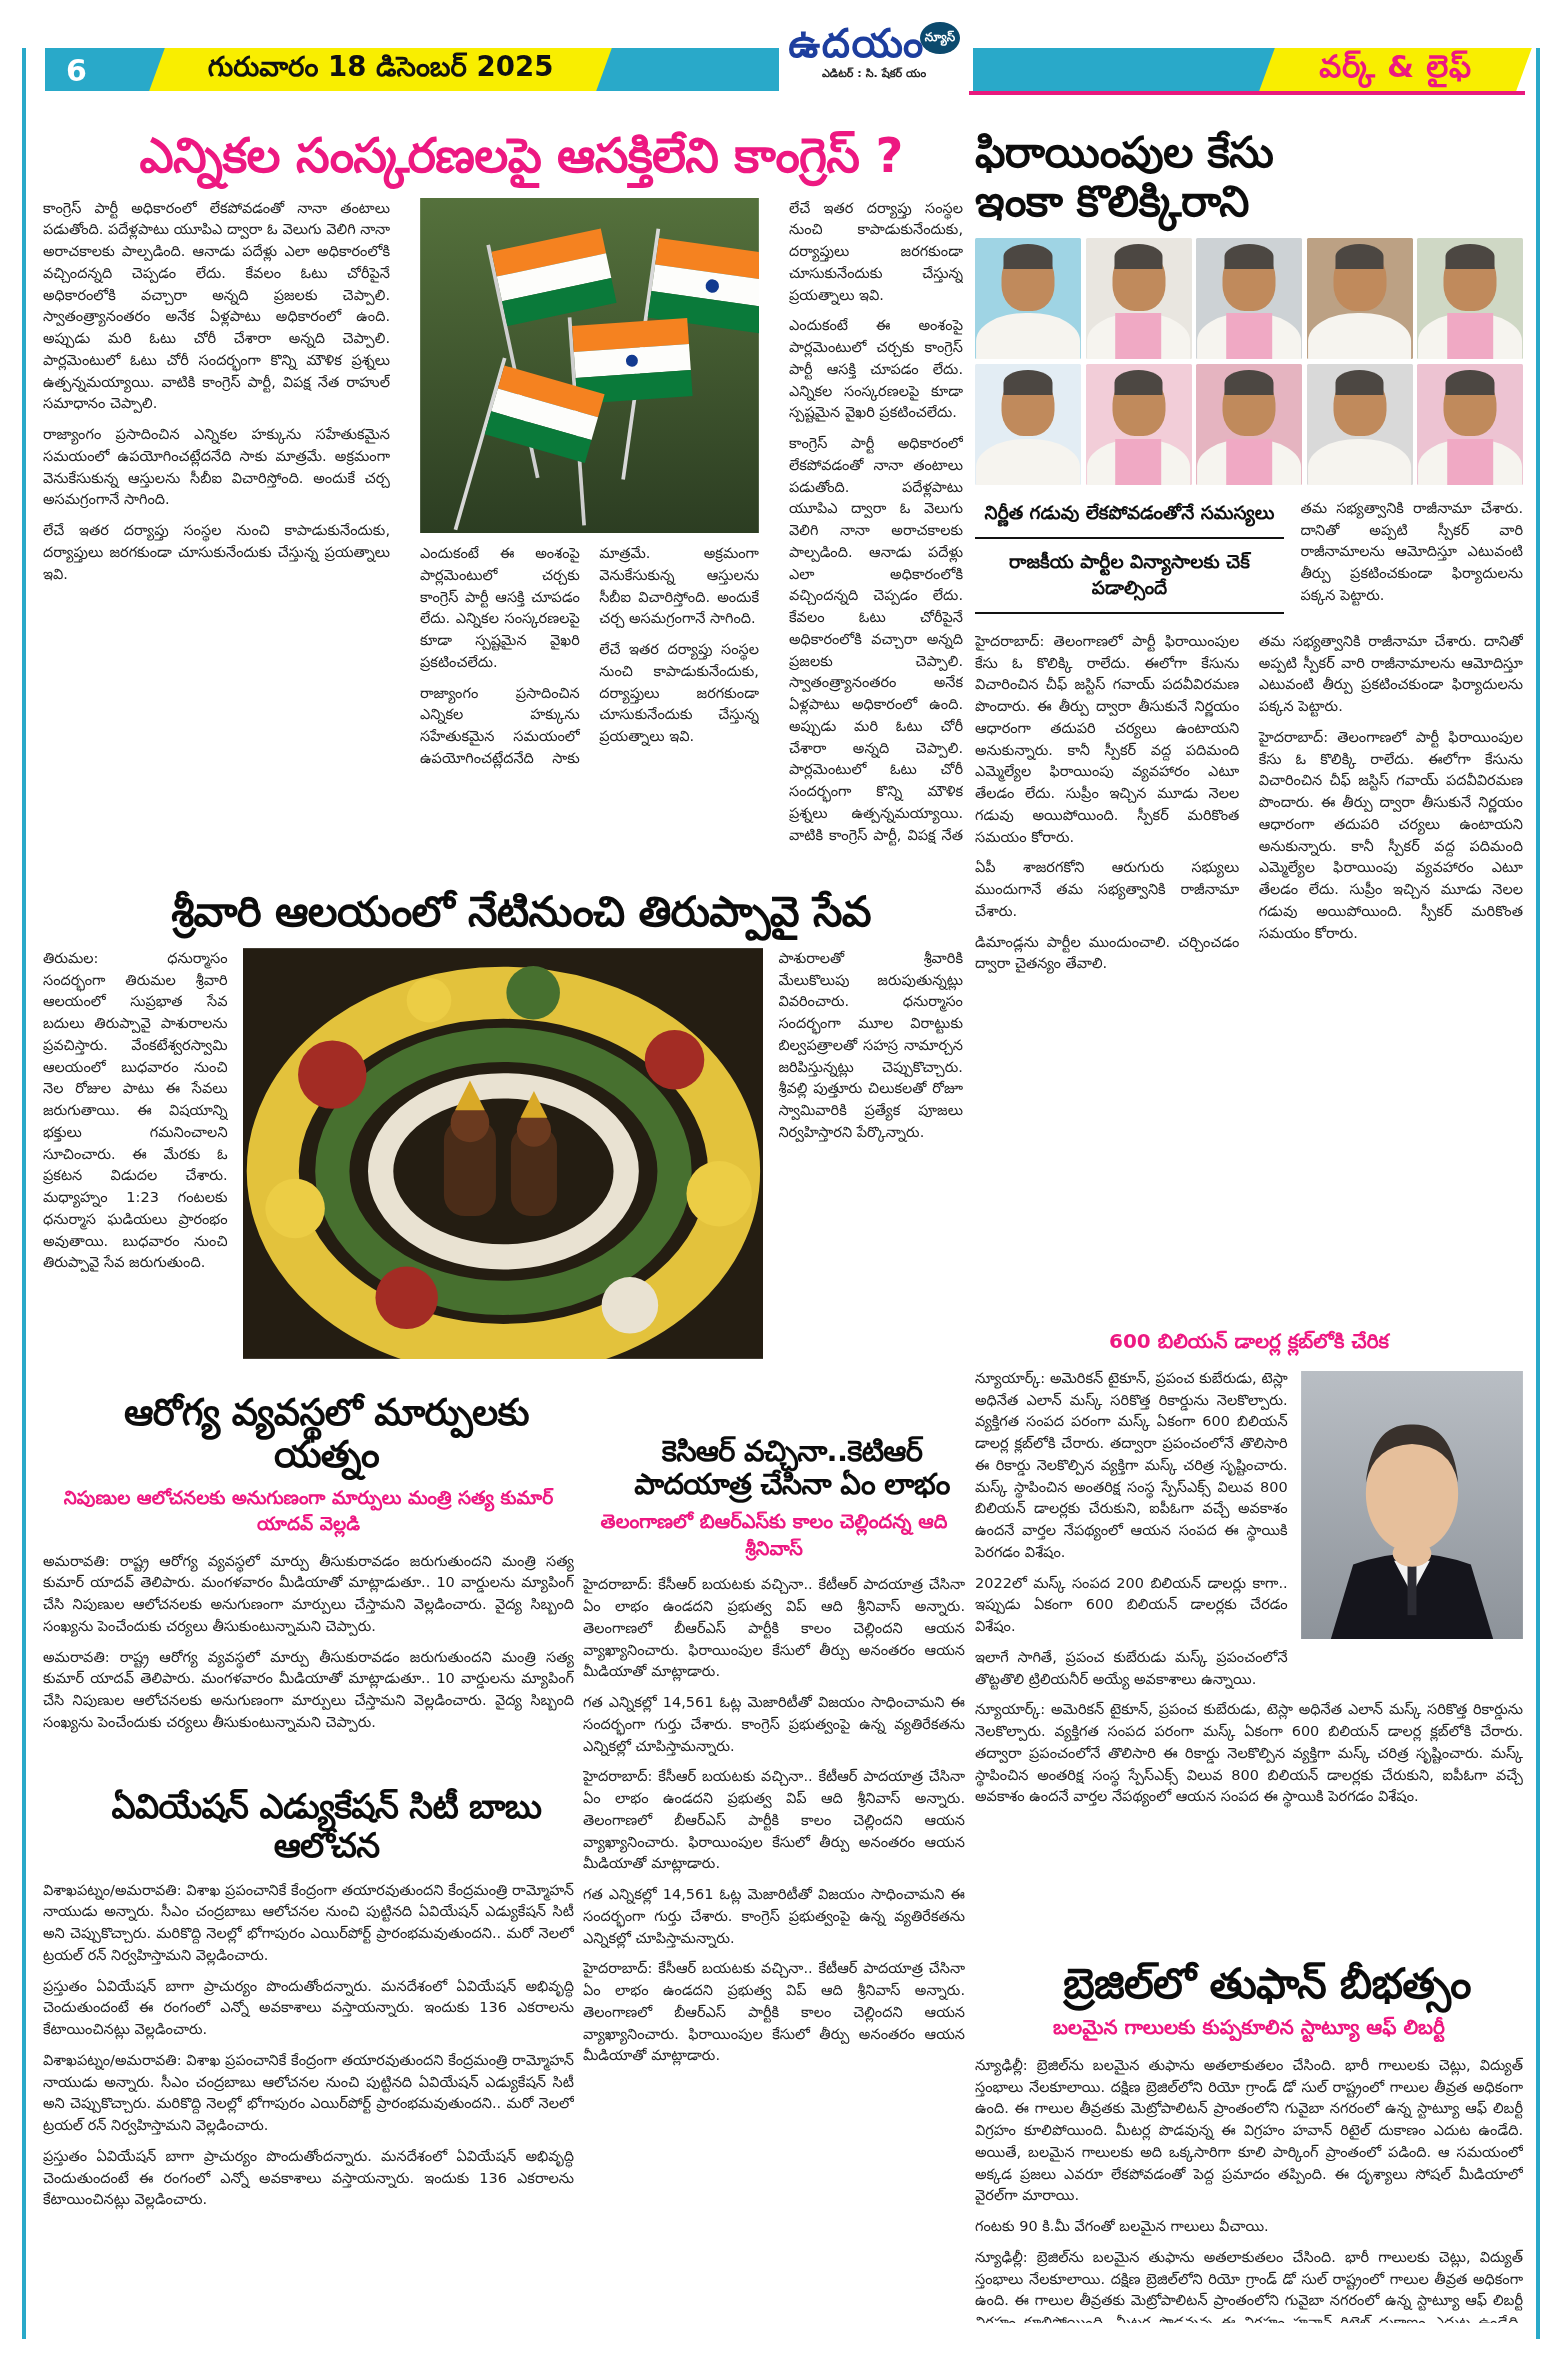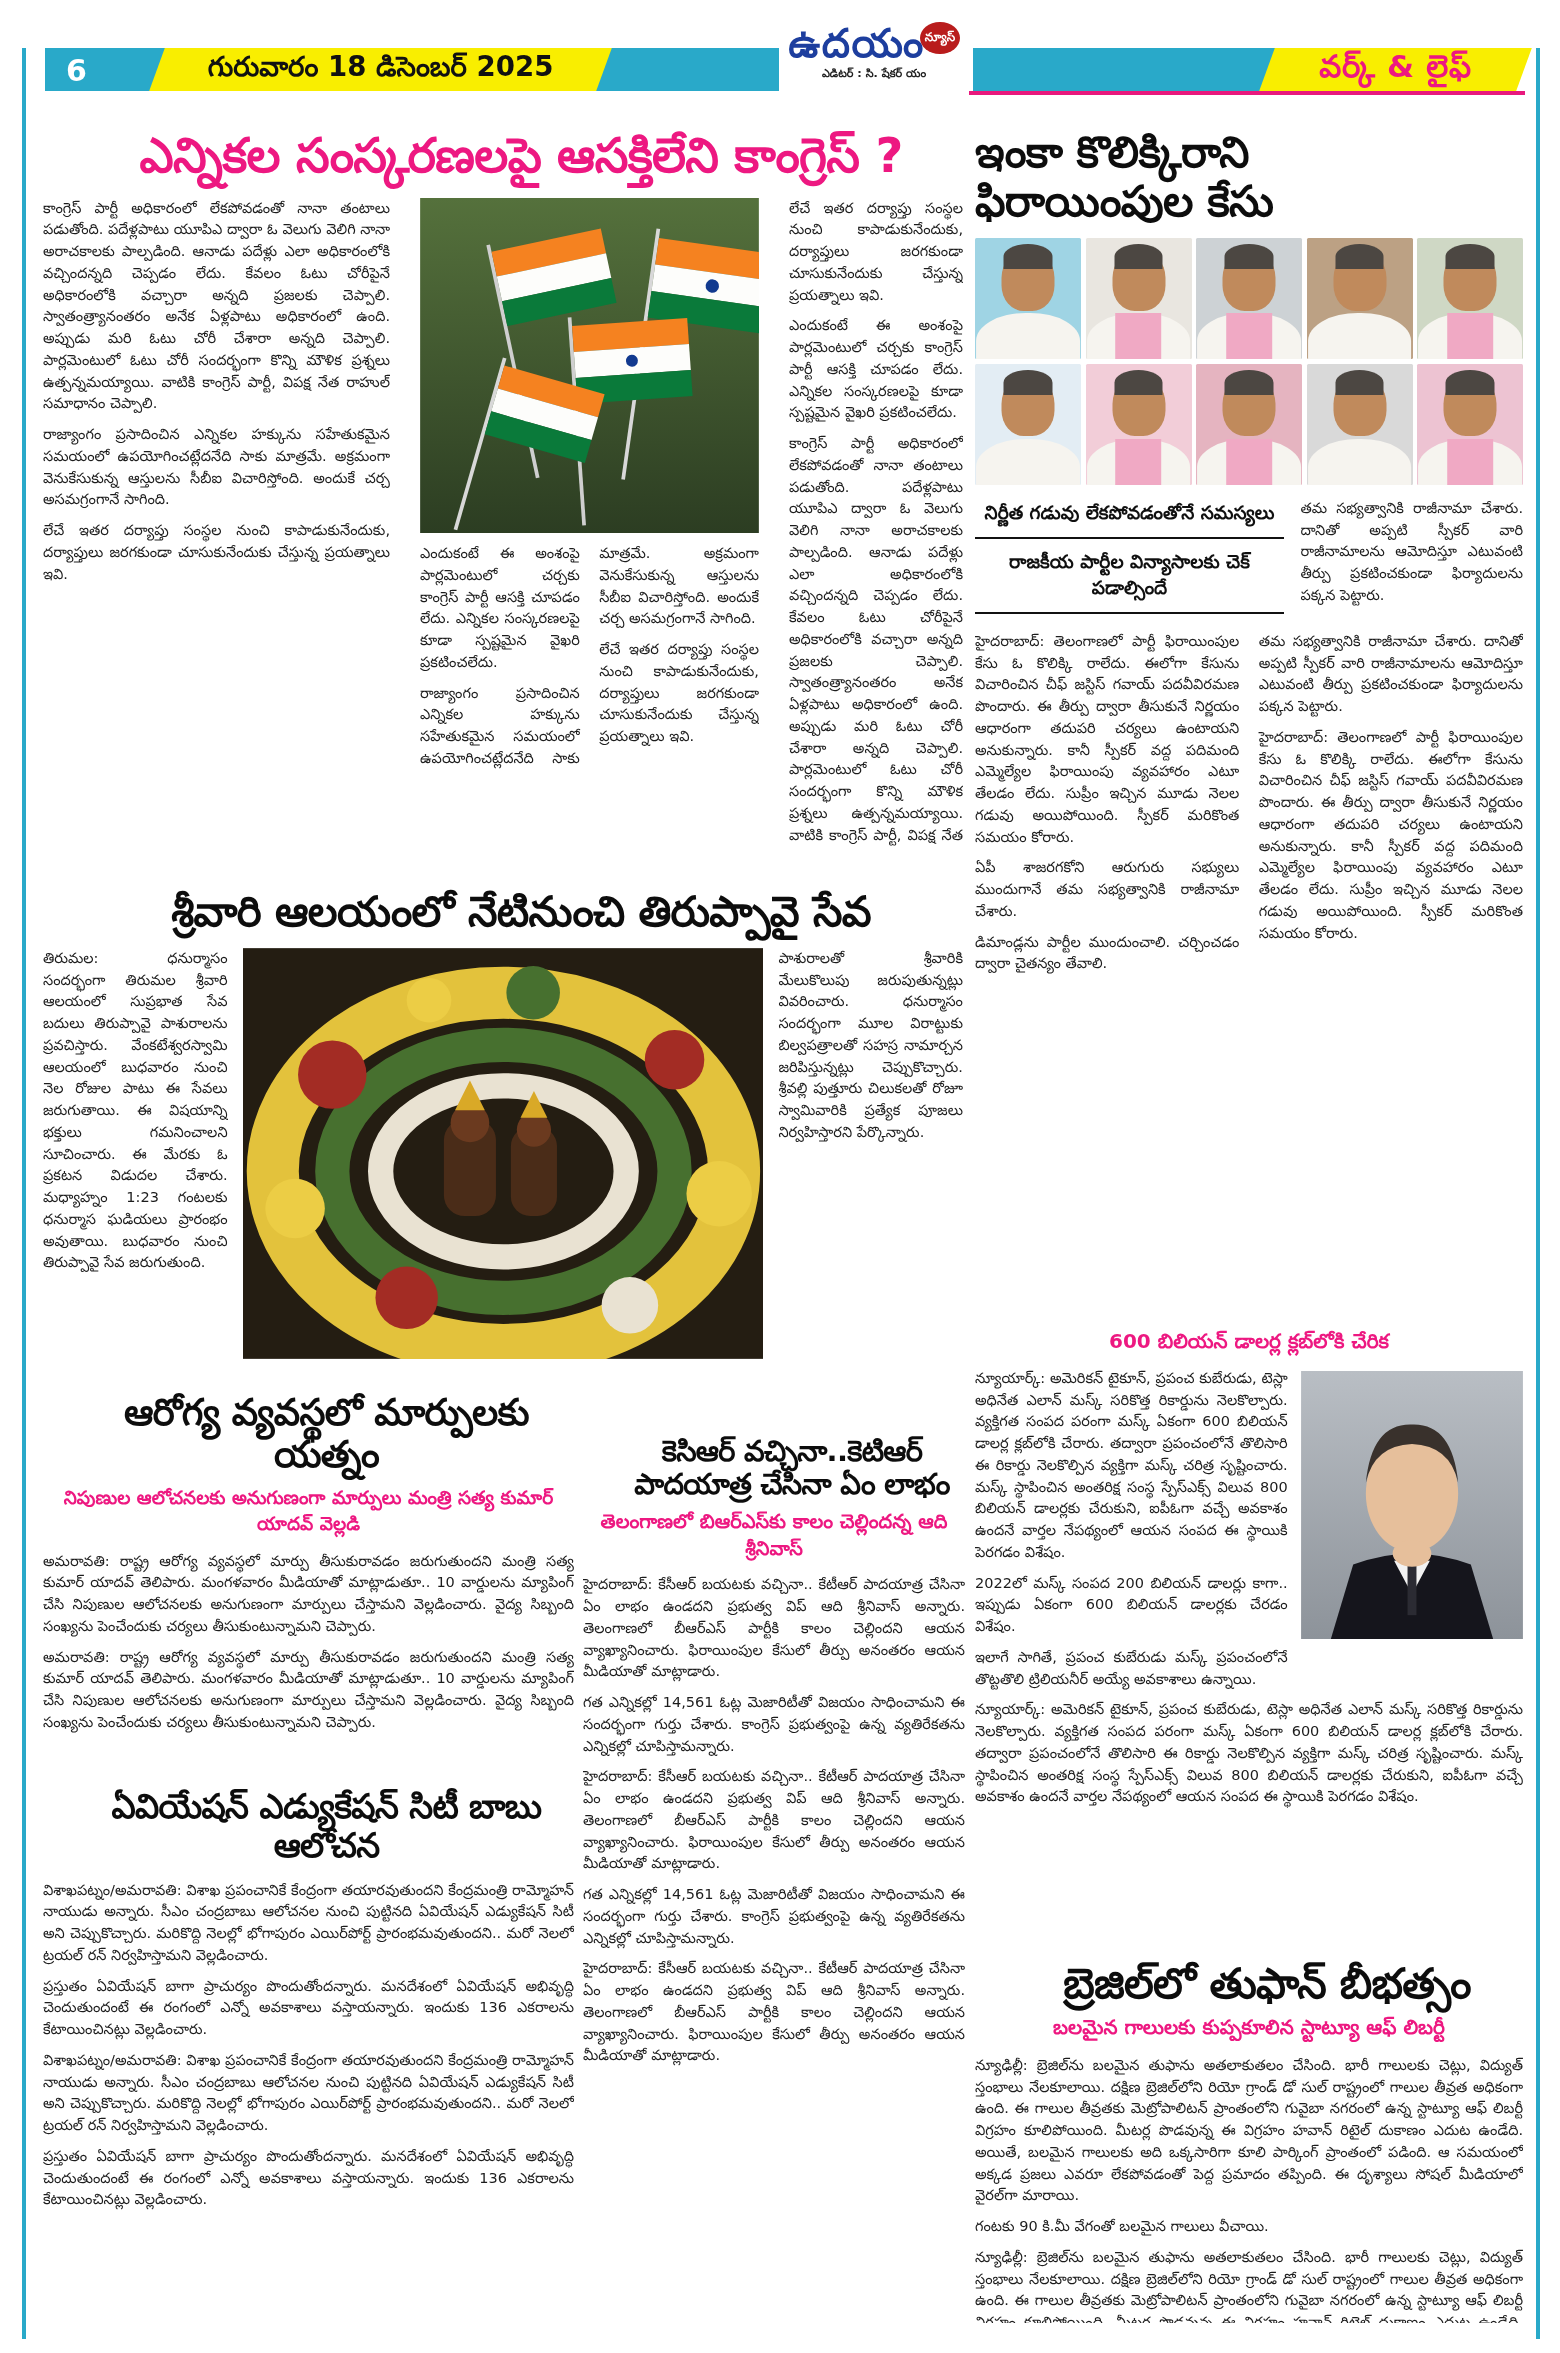--- a/index.html
+++ b/index.html
@@ -18,21 +18,21 @@
   .band.section{left:1222px;width:257px;}
   .band-text{position:absolute;inset:0;display:flex;align-items:center;justify-content:center;
              transform:skewX(20deg);font-weight:800;}
   .date-text{font-size:27.6px;color:#111;}
   .section-text{font-size:31px;color:#ed1881;letter-spacing:0.7px;}
   .page-num{position:absolute;left:21px;top:4.5px;font-size:30px;font-weight:800;color:#fff;}
   .strip-underline{position:absolute;left:738px;top:43px;width:742px;height:3.7px;background:#e8197d;}
   .logo-block{position:absolute;left:779px;top:22.4px;width:190px;height:97px;background:#fff;
               z-index:3;text-align:center;}
   .logo-title{font-size:40px;font-weight:800;color:#1d3e9e;line-height:1.05;letter-spacing:1.5px;}
-  .logo-badge{display:inline-block;background:#b91c1c;color:#fff;font-size:12px;font-weight:700;
+  .logo-badge{display:inline-block;background:#0c4a6e;color:#fff;font-size:12px;font-weight:700;
               border-radius:50%;padding:7.5px 4.5px;vertical-align:top;margin-left:-4.5px;}
   .logo-editor{font-size:11.2px;font-weight:700;color:#222;margin-top:3px;}
 
   
   .art{position:absolute;overflow:hidden;}
   .hl{font-weight:800;color:#0d0d0d;line-height:1.14;letter-spacing:-0.7px;}
   .hl.pink{color:#ed1881;}
   .hl.center{text-align:center;margin-left:36px;}
   .sub{color:#ed1881;font-weight:700;text-align:center;}
   .bt{font-size:14.5px;line-height:1.5;color:#1c1c1c;text-align:justify;overflow:hidden;}
@@ -189,22 +189,22 @@
       </div>
       <div class="c-right bt">
         <div>లేచే ఇతర దర్యాప్తు సంస్థల నుంచి కాపాడుకునేందుకు, దర్యాప్తులు జరగకుండా చూసుకునేందుకు చేస్తున్న ప్రయత్నాలు ఇవి.</div>
         <div>ఎందుకంటే ఈ అంశంపై పార్లమెంటులో చర్చకు కాంగ్రెస్ పార్టీ ఆసక్తి చూపడం లేదు. ఎన్నికల సంస్కరణలపై కూడా స్పష్టమైన వైఖరి ప్రకటించలేదు.</div>
         <div>కాంగ్రెస్ పార్టీ అధికారంలో లేకపోవడంతో నానా తంటాలు పడుతోంది. పదేళ్లపాటు యూపిఎ ద్వారా ఓ వెలుగు వెలిగి నానా అరాచకాలకు పాల్పడింది. ఆనాడు పదేళ్లు ఎలా అధికారంలోకి వచ్చిందన్నది చెప్పడం లేదు. కేవలం ఓటు చోరీపైనే అధికారంలోకి వచ్చారా అన్నది ప్రజలకు చెప్పాలి. స్వాతంత్ర్యానంతరం అనేక ఏళ్లపాటు అధికారంలో ఉంది. అప్పుడు మరి ఓటు చోరీ చేశారా అన్నది చెప్పాలి. పార్లమెంటులో ఓటు చోరీ సందర్భంగా కొన్ని మౌళిక ప్రశ్నలు ఉత్పన్నమయ్యాయి. వాటికి కాంగ్రెస్ పార్టీ, విపక్ష నేత రాహుల్ సమాధానం చెప్పాలి.</div>
       </div>
     </div>
   </div>
 
   <div class="art" id="art-defection">
+    <div class="hl">ఫిరాయింపుల కేసు</div>
     <div class="hl">ఇంకా కొలిక్కిరాని</div>
-    <div class="hl">ఫిరాయింపుల కేసు</div>
     <div class="photo-grid">
       <div class="headshot">
           <div class="head"></div>
           <div class="shirt"></div>
         </div>
       <div class="headshot scarf">
           <div class="head"></div>
           <div class="shirt"></div>
         </div>
       <div class="headshot scarf">

